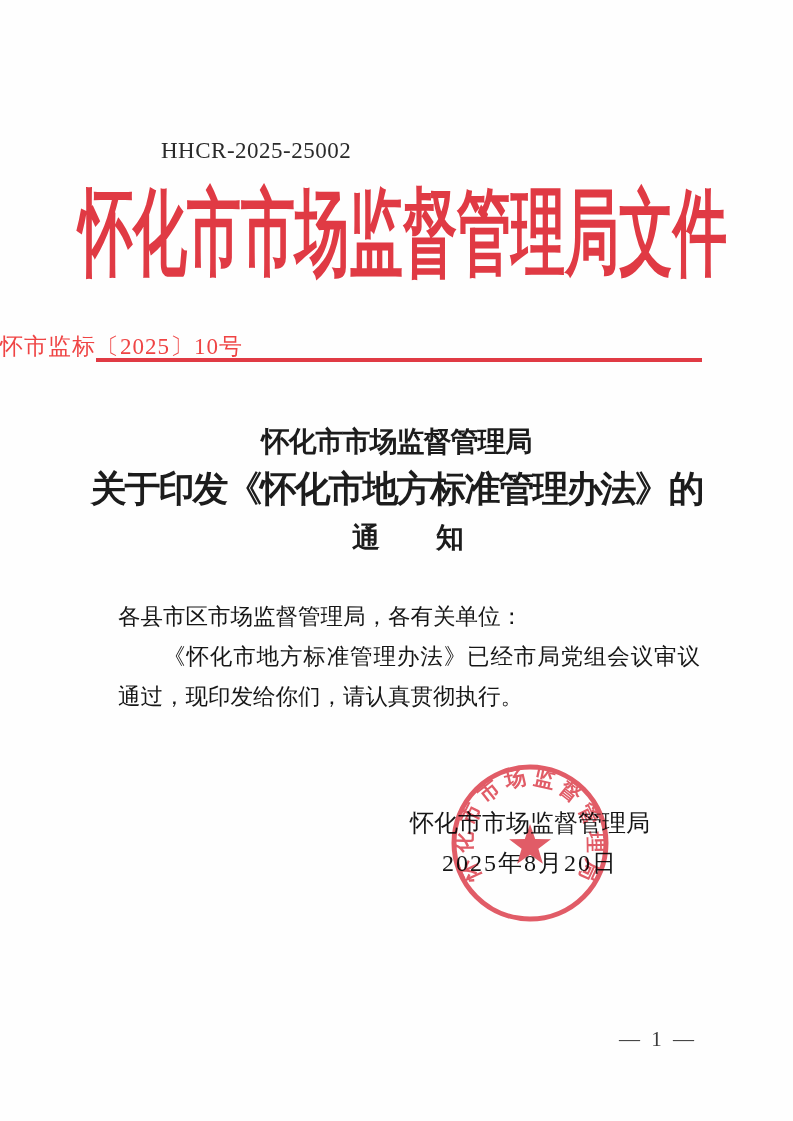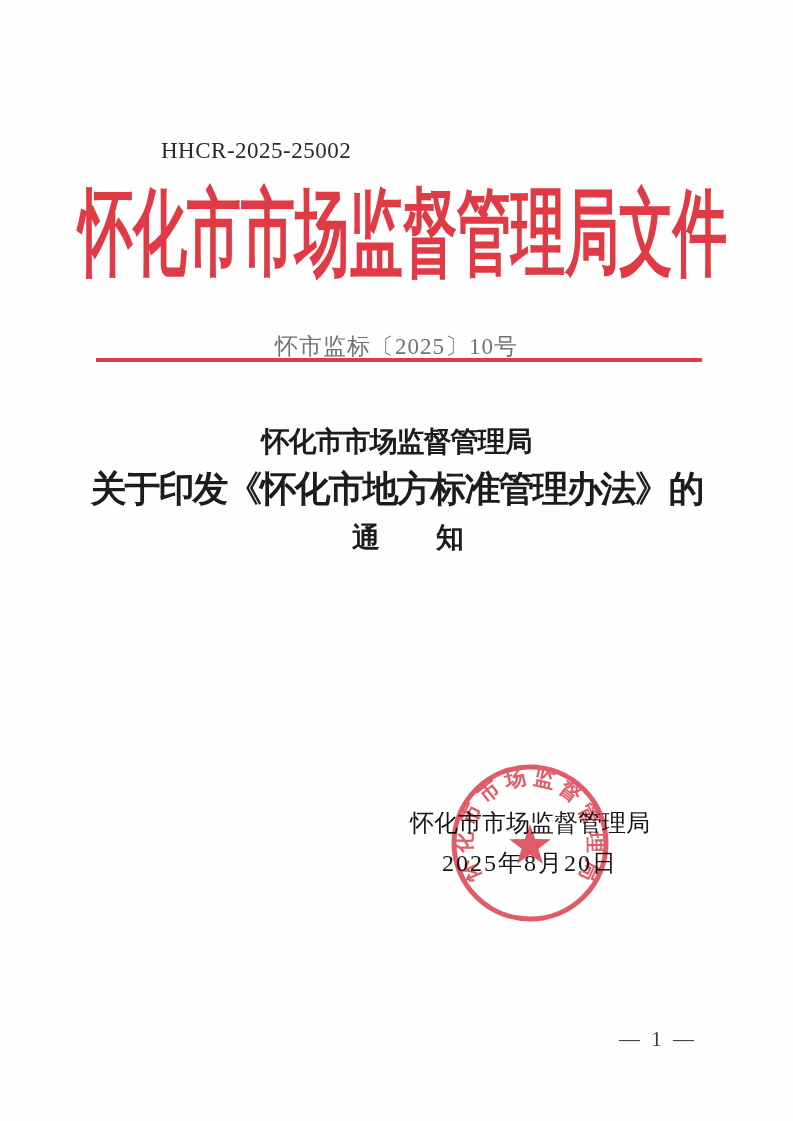--- a/index.html
+++ b/index.html
@@ -40,24 +40,24 @@
     font-weight: bold;
     letter-spacing: 0px;
     transform: scaleY(1.75);
     transform-origin: center top;
   }
   .doc-number {
     position: absolute;
     left: 0;
     right: 0;
     top: 331px;
-    text-align: center;
+    text-align: left;
     font-size: 23px;
     letter-spacing: 1px;
-    color: #737373;
+    color: #ef4444;
   }
   .red-rule {
     position: absolute;
     left: 96px;
     top: 358px;
     width: 606px;
     height: 4px;
   }
   .title-block {
     position: absolute;
@@ -145,20 +145,24 @@
   <div class="doc-number">怀市监标〔2025〕10号</div>
 
   <div class="red-rule red-bg" style="background: rgb(224, 58, 68);"></div>
 
   <div class="title-block">
     <div class="title-line1">怀化市市场监督管理局</div>
     <div class="title-line2">关于印发《怀化市地方标准管理办法》的</div>
     <div class="title-line3">通　　知</div>
   </div>
 
+  <div class="body-block">
+    <div class="body-salutation">各县市区市场监督管理局，各有关单位：</div>
+    <div class="body-paragraph">《怀化市地方标准管理办法》已经市局党组会议审议通过，现印发给你们，请认真贯彻执行。</div>
+  </div>
 
   <div class="signature-block">
     <div class="signature-org">怀化市市场监督管理局</div>
     <div class="signature-date">2025年8月20日</div>
   </div>
 
   <svg class="seal" viewBox="0 0 170 170">
     <circle cx="85" cy="85" r="76" fill="none" stroke-width="5" class="seal-stroke" stroke="#df4a56"></circle>
     <polygon points="85,66 90.2,80.9 105.9,81.2 93.4,90.7 97.9,105.8 85,96.8 72.1,105.8 76.6,90.7 64.1,81.2 79.8,80.9" class="seal-fill" fill="#df4a56"></polygon>
     <defs>

